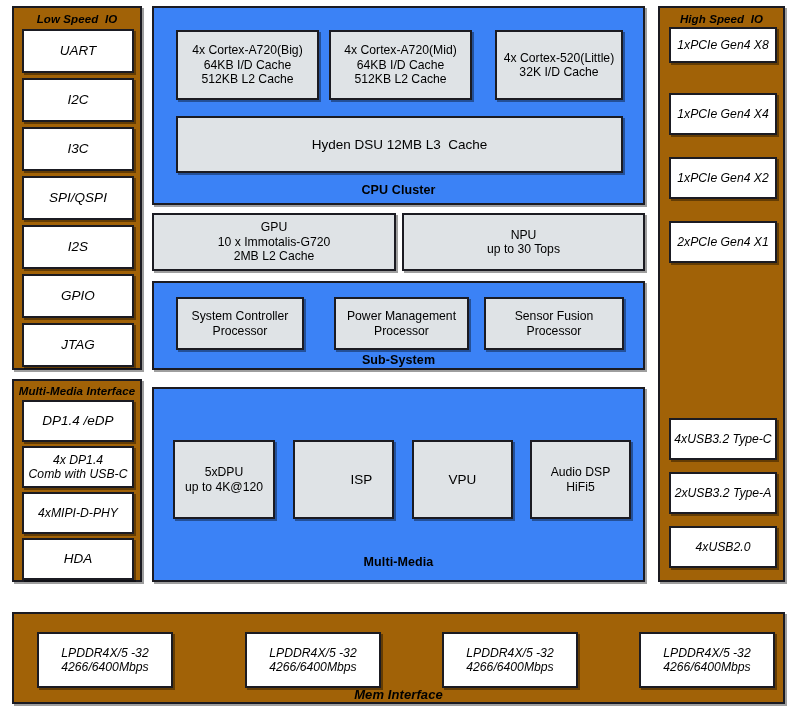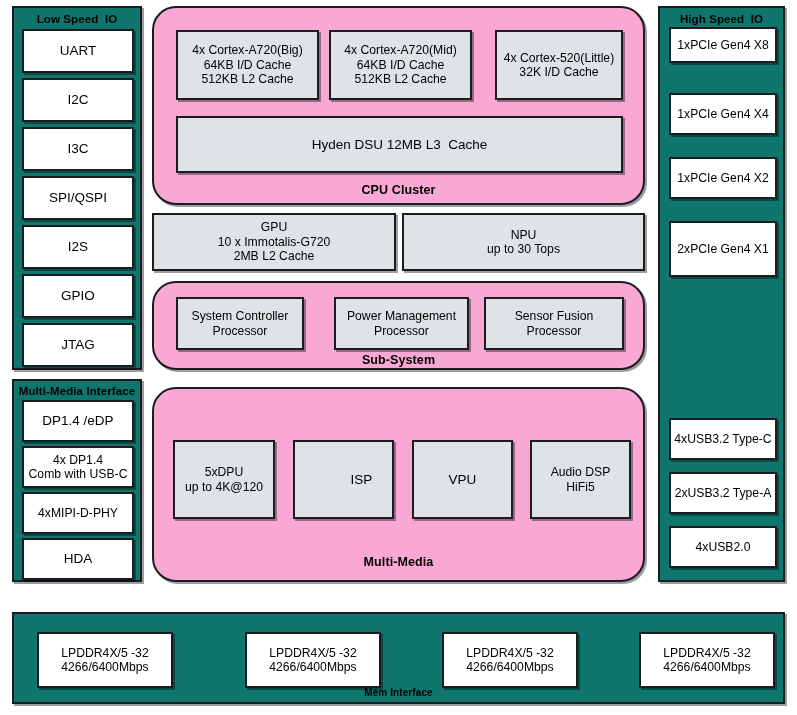--- a/index.html
+++ b/index.html
@@ -16,22 +16,22 @@
     position: relative;
   }
 
   
   .panel {
     position: absolute;
     box-sizing: border-box;
     border: 2px solid #1b1b22;
     box-shadow: 2px 2px 0 rgba(0,0,0,0.38);
   }
-  .gray-panel  { background: #0f766e; }
-  .blue-panel  { background: #f9a8d4; border-radius: 24px; }
+  .gray-panel  { background: #a16207; font-style: italic; }
+  .blue-panel  { background: #3b82f6; }
 
   .chip {
     position: absolute;
     box-sizing: border-box;
     border: 2px solid #1b1b22;
     box-shadow: 2px 2px 0 rgba(0,0,0,0.38);
     display: flex;
     flex-direction: column;
     align-items: center;
     justify-content: center;
@@ -189,21 +189,21 @@
 
   <div class="chip chip-white" style="left:9px; top:19px; width:108px; height:36px;">
     <span class="lbl-s row-line">1xPCIe Gen4 X8</span>
   </div>
   <div class="chip chip-white" style="left:9px; top:85px; width:108px; height:42px;">
     <span class="lbl-s row-line">1xPCIe Gen4 X4</span>
   </div>
   <div class="chip chip-white" style="left:9px; top:149px; width:108px; height:42px;">
     <span class="lbl-s row-line">1xPCIe Gen4 X2</span>
   </div>
-  <div class="chip chip-white" style="left:9px; top:213px; width:108px; height:56px;">
+  <div class="chip chip-white" style="left:9px; top:213px; width:108px; height:42px;">
     <span class="lbl-s row-line">2xPCIe Gen4 X1</span>
   </div>
 
   <div class="chip chip-white" style="left:9px; top:410px; width:108px; height:42px;">
     <span class="lbl-s row-line">4xUSB3.2 Type-C</span>
   </div>
   <div class="chip chip-white" style="left:9px; top:464px; width:108px; height:42px;">
     <span class="lbl-s row-line">2xUSB3.2 Type-A</span>
   </div>
   <div class="chip chip-white" style="left:9px; top:518px; width:108px; height:42px;">
@@ -226,14 +226,14 @@
   <div class="chip chip-white" style="left:428px; top:18px; width:136px; height:56px;">
     <span class="lbl-s row-line">LPDDR4X/5 -32</span>
     <span class="lbl-s row-line">4266/6400Mbps</span>
   </div>
 
   <div class="chip chip-white" style="left:625px; top:18px; width:136px; height:56px;">
     <span class="lbl-s row-line">LPDDR4X/5 -32</span>
     <span class="lbl-s row-line">4266/6400Mbps</span>
   </div>
 
-  <div class="panel-title" style="top:73px; font-size:10px;">Mem Interface</div>
+  <div class="panel-title" style="top:73px; font-size:13px;">Mem Interface</div>
 </div>
 
 </body></html>

